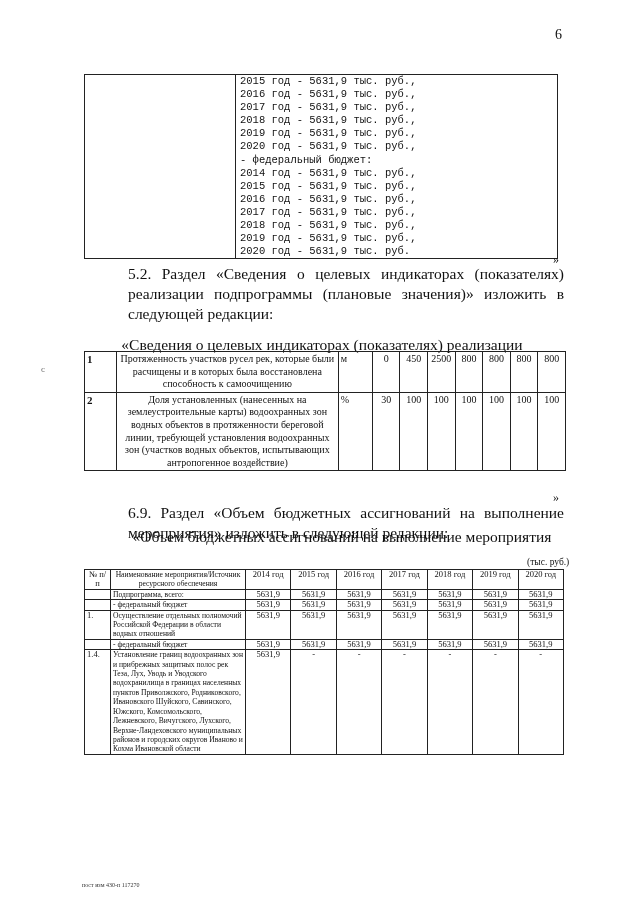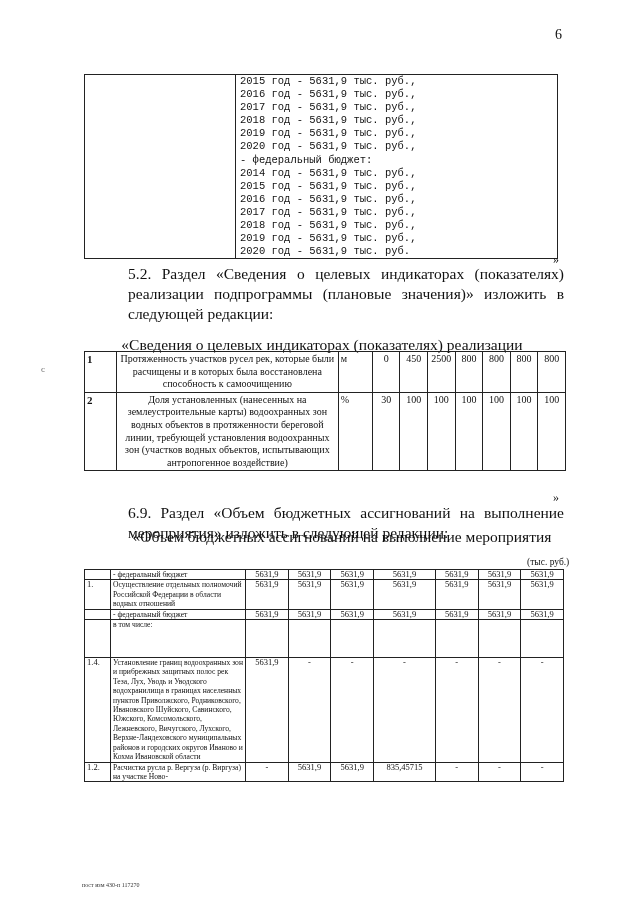--- a/index.html
+++ b/index.html
@@ -105,20 +105,42 @@
 
 <div class="para" style="top:503px;">
   <div class="indent">6.9. Раздел «Объем бюджетных ассигнований на выполнение мероприятия» изложить в следующей редакции:</div>
 </div>
 
 <div class="center-title" style="top:528px; text-align:center; padding-left:40px; width:436px;">«Объем бюджетных ассигнований на выполнение мероприятия</div>
 <div class="units">(тыс. руб.)</div>
 
 <table class="t3">
   <tbody>
+      <tr>
+    <td class="c0 hdr">№ п/п</td>
+    <td class="c1 hdr">Наименование мероприятия/Источник ресурсного обеспечения</td>
+    <td class="cv">2014 год</td>
+    <td class="cv">2015 год</td>
+    <td class="cv">2016 год</td>
+    <td class="cv">2017 год</td>
+    <td class="cv">2018 год</td>
+    <td class="cv">2019 год</td>
+    <td class="cv">2020 год</td>
+  </tr>
+  <tr>
+    <td class="c0"></td>
+    <td class="c1">Подпрограмма, всего:</td>
+    <td class="cv">5631,9</td>
+    <td class="cv">5631,9</td>
+    <td class="cv">5631,9</td>
+    <td class="cv">5631,9</td>
+    <td class="cv">5631,9</td>
+    <td class="cv">5631,9</td>
+    <td class="cv">5631,9</td>
+  </tr>
   <tr>
     <td class="c0"></td>
     <td class="c1">- федеральный бюджет</td>
     <td class="cv">5631,9</td>
     <td class="cv">5631,9</td>
     <td class="cv">5631,9</td>
     <td class="cv">5631,9</td>
     <td class="cv">5631,9</td>
     <td class="cv">5631,9</td>
     <td class="cv">5631,9</td>
@@ -138,50 +160,28 @@
     <td class="c0"></td>
     <td class="c1">- федеральный бюджет</td>
     <td class="cv">5631,9</td>
     <td class="cv">5631,9</td>
     <td class="cv">5631,9</td>
     <td class="cv">5631,9</td>
     <td class="cv">5631,9</td>
     <td class="cv">5631,9</td>
     <td class="cv">5631,9</td>
   </tr>
-  <tr style="height:38px;">
-    <td class="c0"></td>
-    <td class="c1">в том числе:</td>
-    <td class="cv"></td>
-    <td class="cv"></td>
-    <td class="cv"></td>
-    <td class="cv"></td>
-    <td class="cv"></td>
-    <td class="cv"></td>
-    <td class="cv"></td>
-  </tr>
   <tr>
     <td class="c0">1.4.</td>
     <td class="c1">Установление границ водоохранных зон и прибрежных защитных полос рек Теза, Лух, Уводь и Уводского водохранилища в границах населенных пунктов Приволжского, Родниковского, Ивановского Шуйского, Савинского, Южского, Комсомольского, Лежневского, Вичугского, Лухского, Верхне-Ландеховского муниципальных районов и городских округов Иваново и Кохма Ивановской области</td>
     <td class="cv">5631,9</td>
     <td class="cv">-</td>
     <td class="cv">-</td>
     <td class="cv">-</td>
     <td class="cv">-</td>
     <td class="cv">-</td>
     <td class="cv">-</td>
   </tr>
-  <tr>
-    <td class="c0">1.2.</td>
-    <td class="c1">Расчистка русла р. Вергуза (р. Виргуза) на участке Ново-</td>
-    <td class="cv">-</td>
-    <td class="cv">5631,9</td>
-    <td class="cv">5631,9</td>
-    <td class="cv">835,45715</td>
-    <td class="cv">-</td>
-    <td class="cv">-</td>
-    <td class="cv">-</td>
-  </tr>
 </tbody>
   </table>
 
 <div class="mark">c</div>
 <div class="footer">пост изм 430-п 117270</div>
 
 </body></html>

